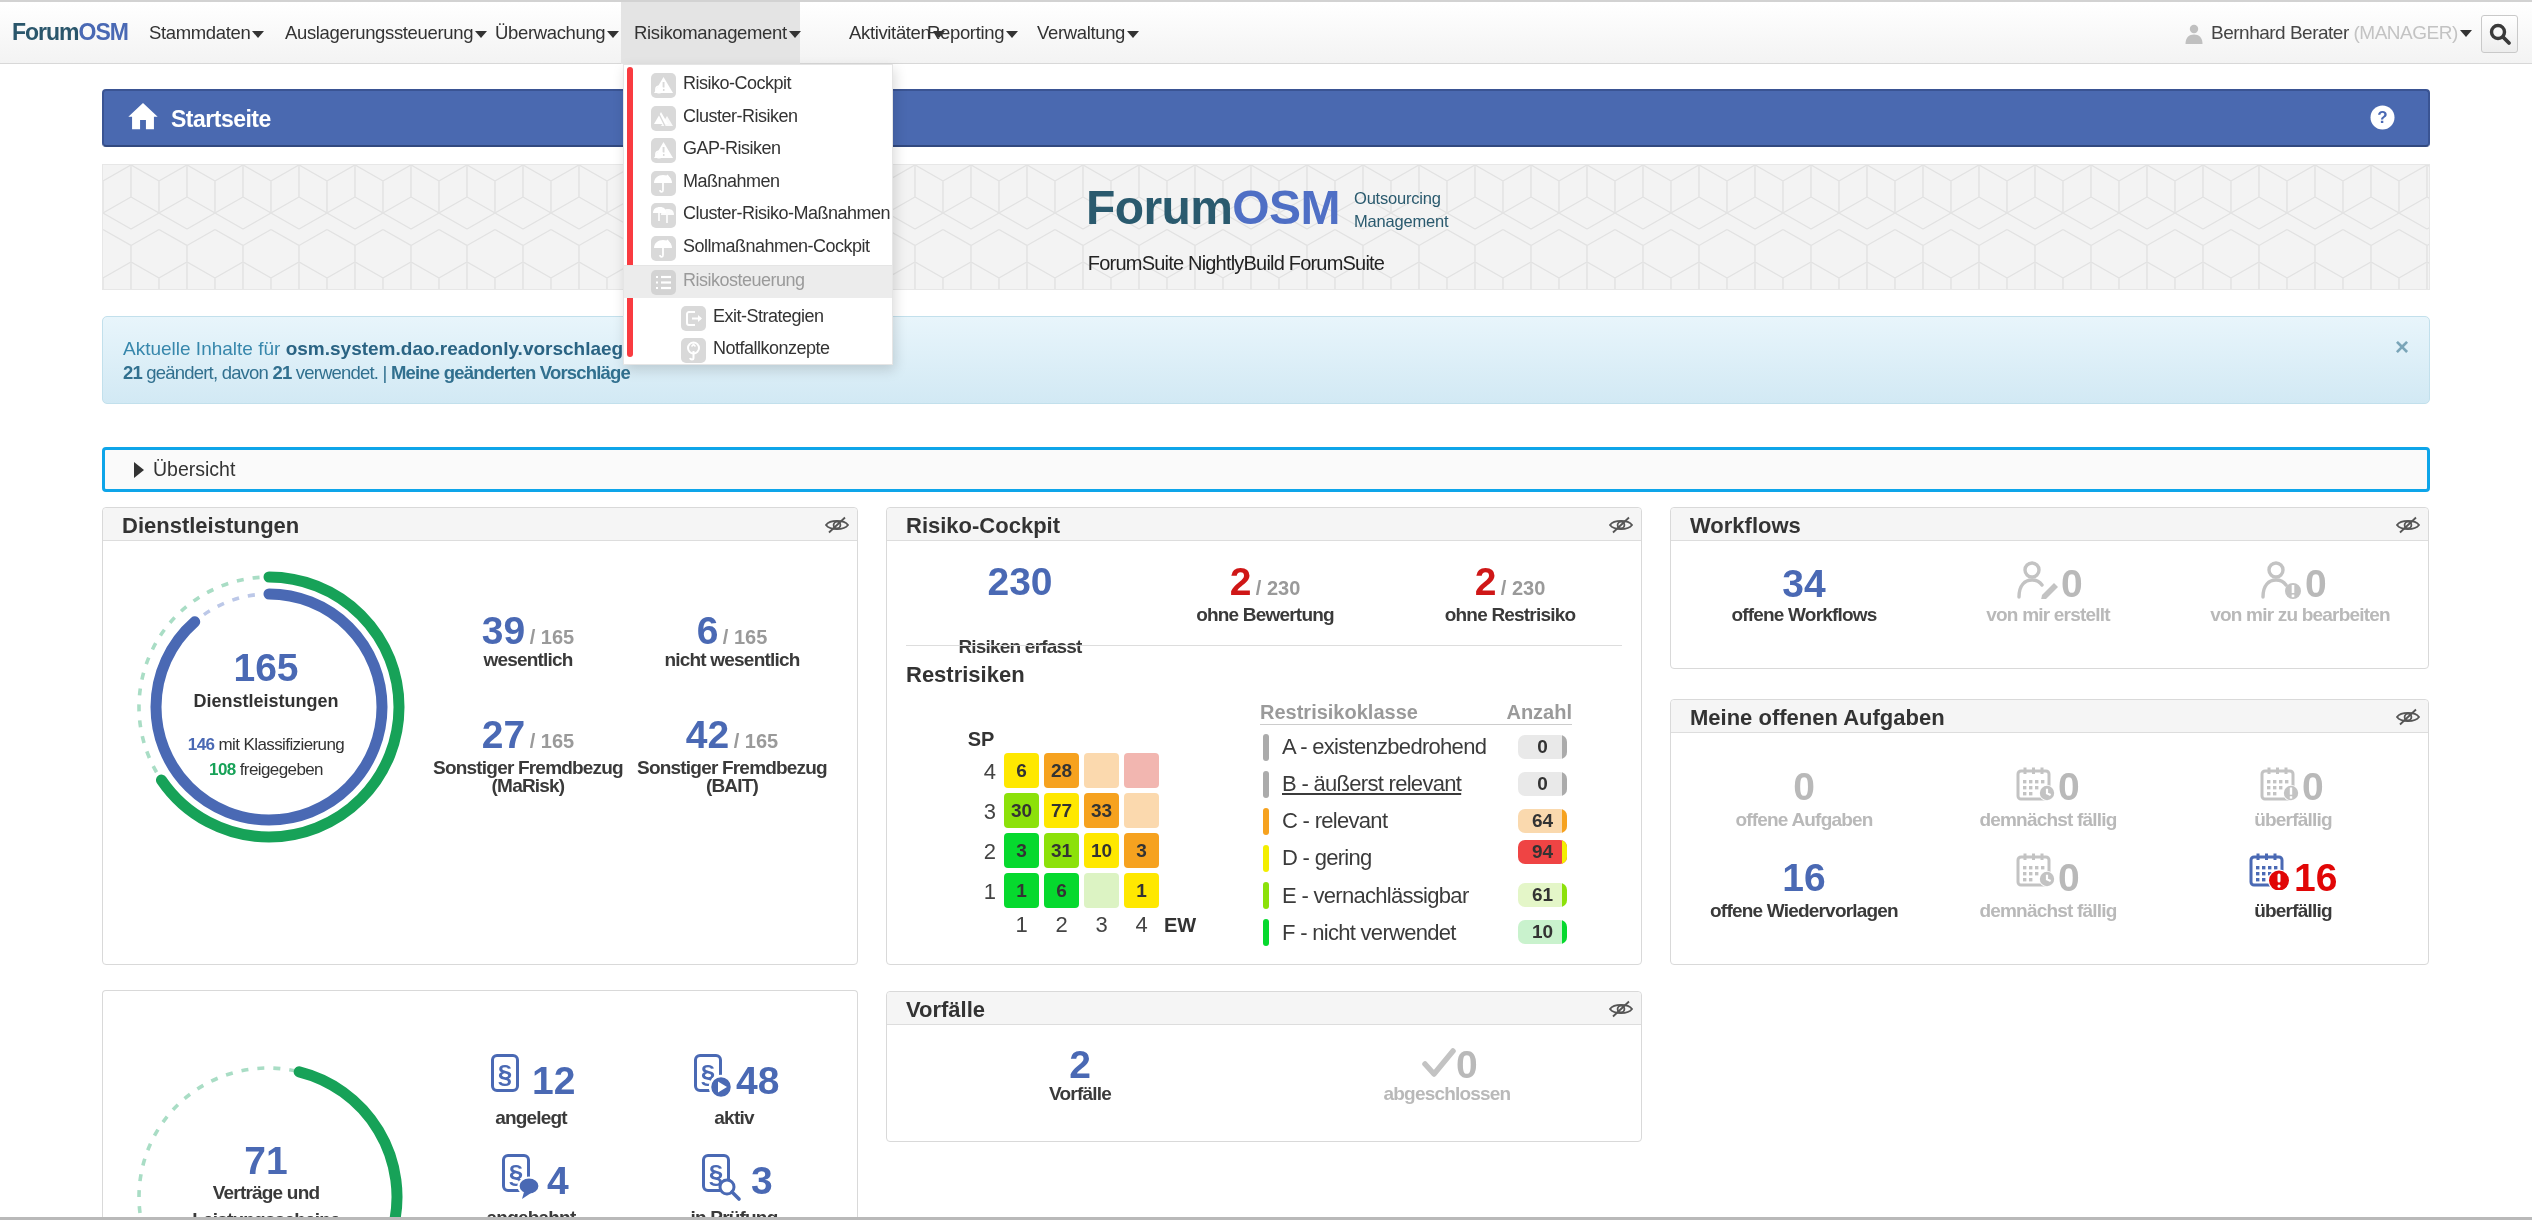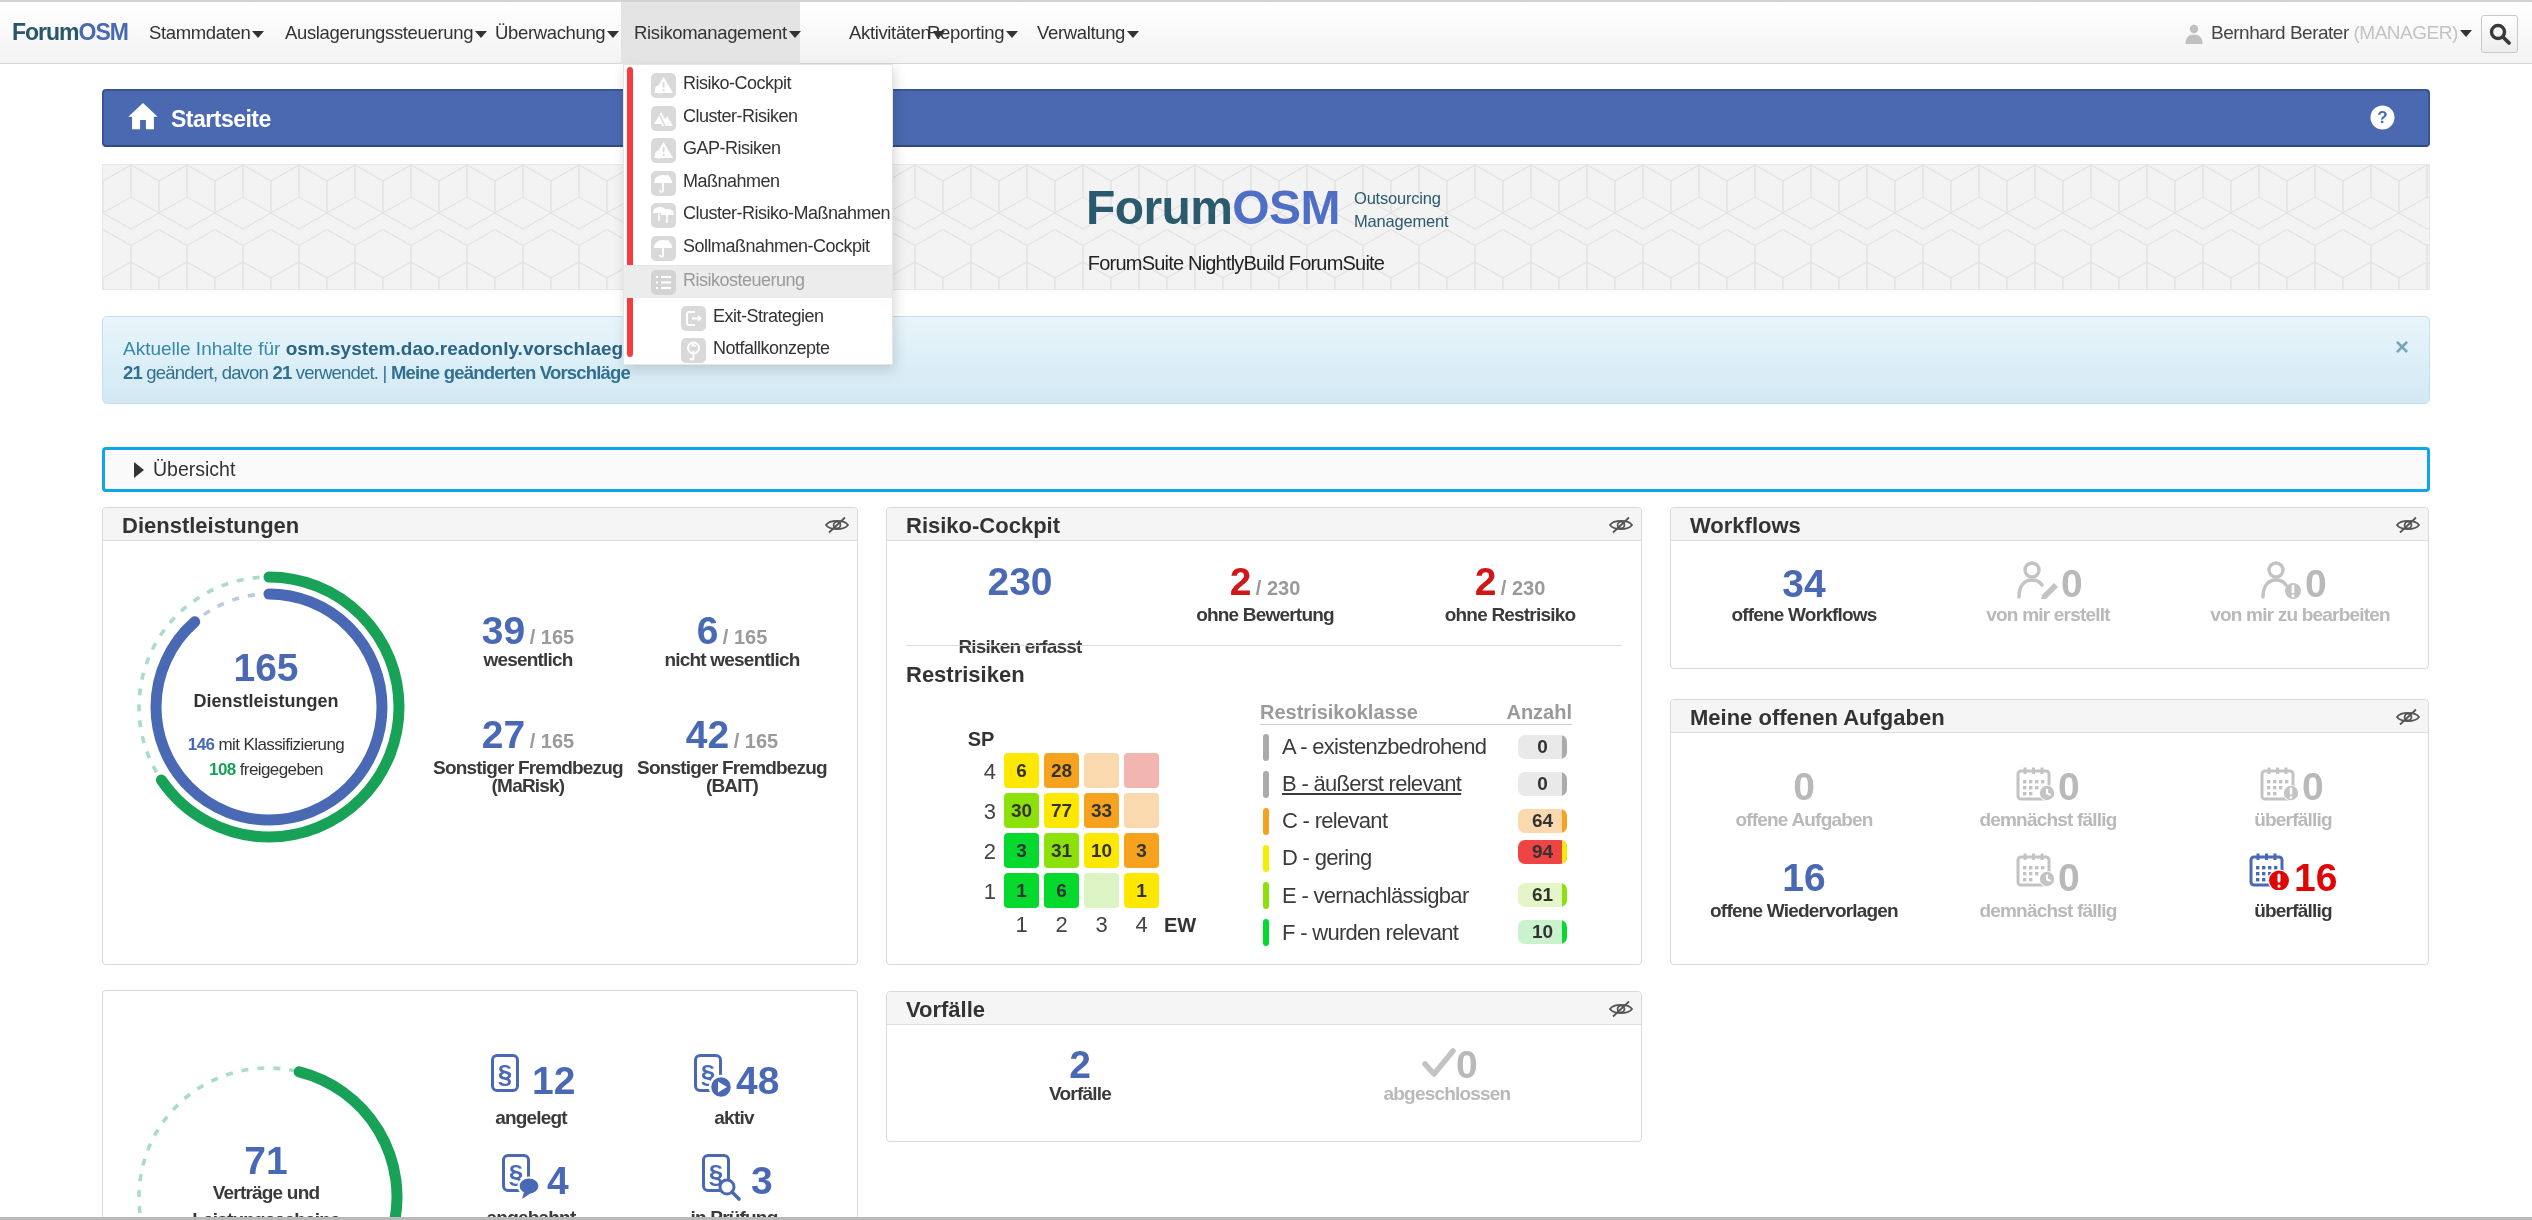--- a/index.html
+++ b/index.html
@@ -243,21 +243,21 @@
   <div class="rbar" style="left:1263px; top:808px; background:#f6a21f;"></div>
   <div class="rlabel" style="left:1282px; top:810.1px;">C - relevant</div>
   <div class="pill" style="left:1518px; top:809px; background:#fad9ae;">64<i style="background:#f6a21f;"></i></div>
   <div class="rbar" style="left:1263px; top:845px; background:#f3ee00;"></div>
   <div class="rlabel" style="left:1282px; top:847.4px;">D - gering</div>
   <div class="pill" style="left:1518px; top:840px; background:#ef4444;">94<i style="background:#f3ee00;"></i></div>
   <div class="rbar" style="left:1263px; top:882px; background:#8ce10a;"></div>
   <div class="rlabel" style="left:1282px; top:884.7px;">E - vernachlässigbar</div>
   <div class="pill" style="left:1518px; top:883px; background:#e4f6c8;">61<i style="background:#8ce10a;"></i></div>
   <div class="rbar" style="left:1263px; top:919px; background:#06d92e;"></div>
-  <div class="rlabel" style="left:1282px; top:922px;">F - wurden relevant</div>
+  <div class="rlabel" style="left:1282px; top:922px;">F - nicht verwendet</div>
   <div class="pill" style="left:1518px; top:920px; background:#c9f2cd;">10<i style="background:#06d92e;"></i></div>
 
   <div class="card" id="card-workflows">
     <div class="hd">
         <div class="t">Workflows</div>
       <svg class="eye" viewBox="0 0 24 18">
           <path d="M1 9 C5 3.5 19 3.5 23 9 C19 14.5 5 14.5 1 9 Z" fill="none" stroke="#555" stroke-width="1.8"></path>
           <circle cx="12" cy="9" r="3.4" fill="none" stroke="#555" stroke-width="1.8"></circle>
           <line x1="4" y1="16.5" x2="20" y2="1.5" stroke="#555" stroke-width="1.8"></line>
         </svg>

